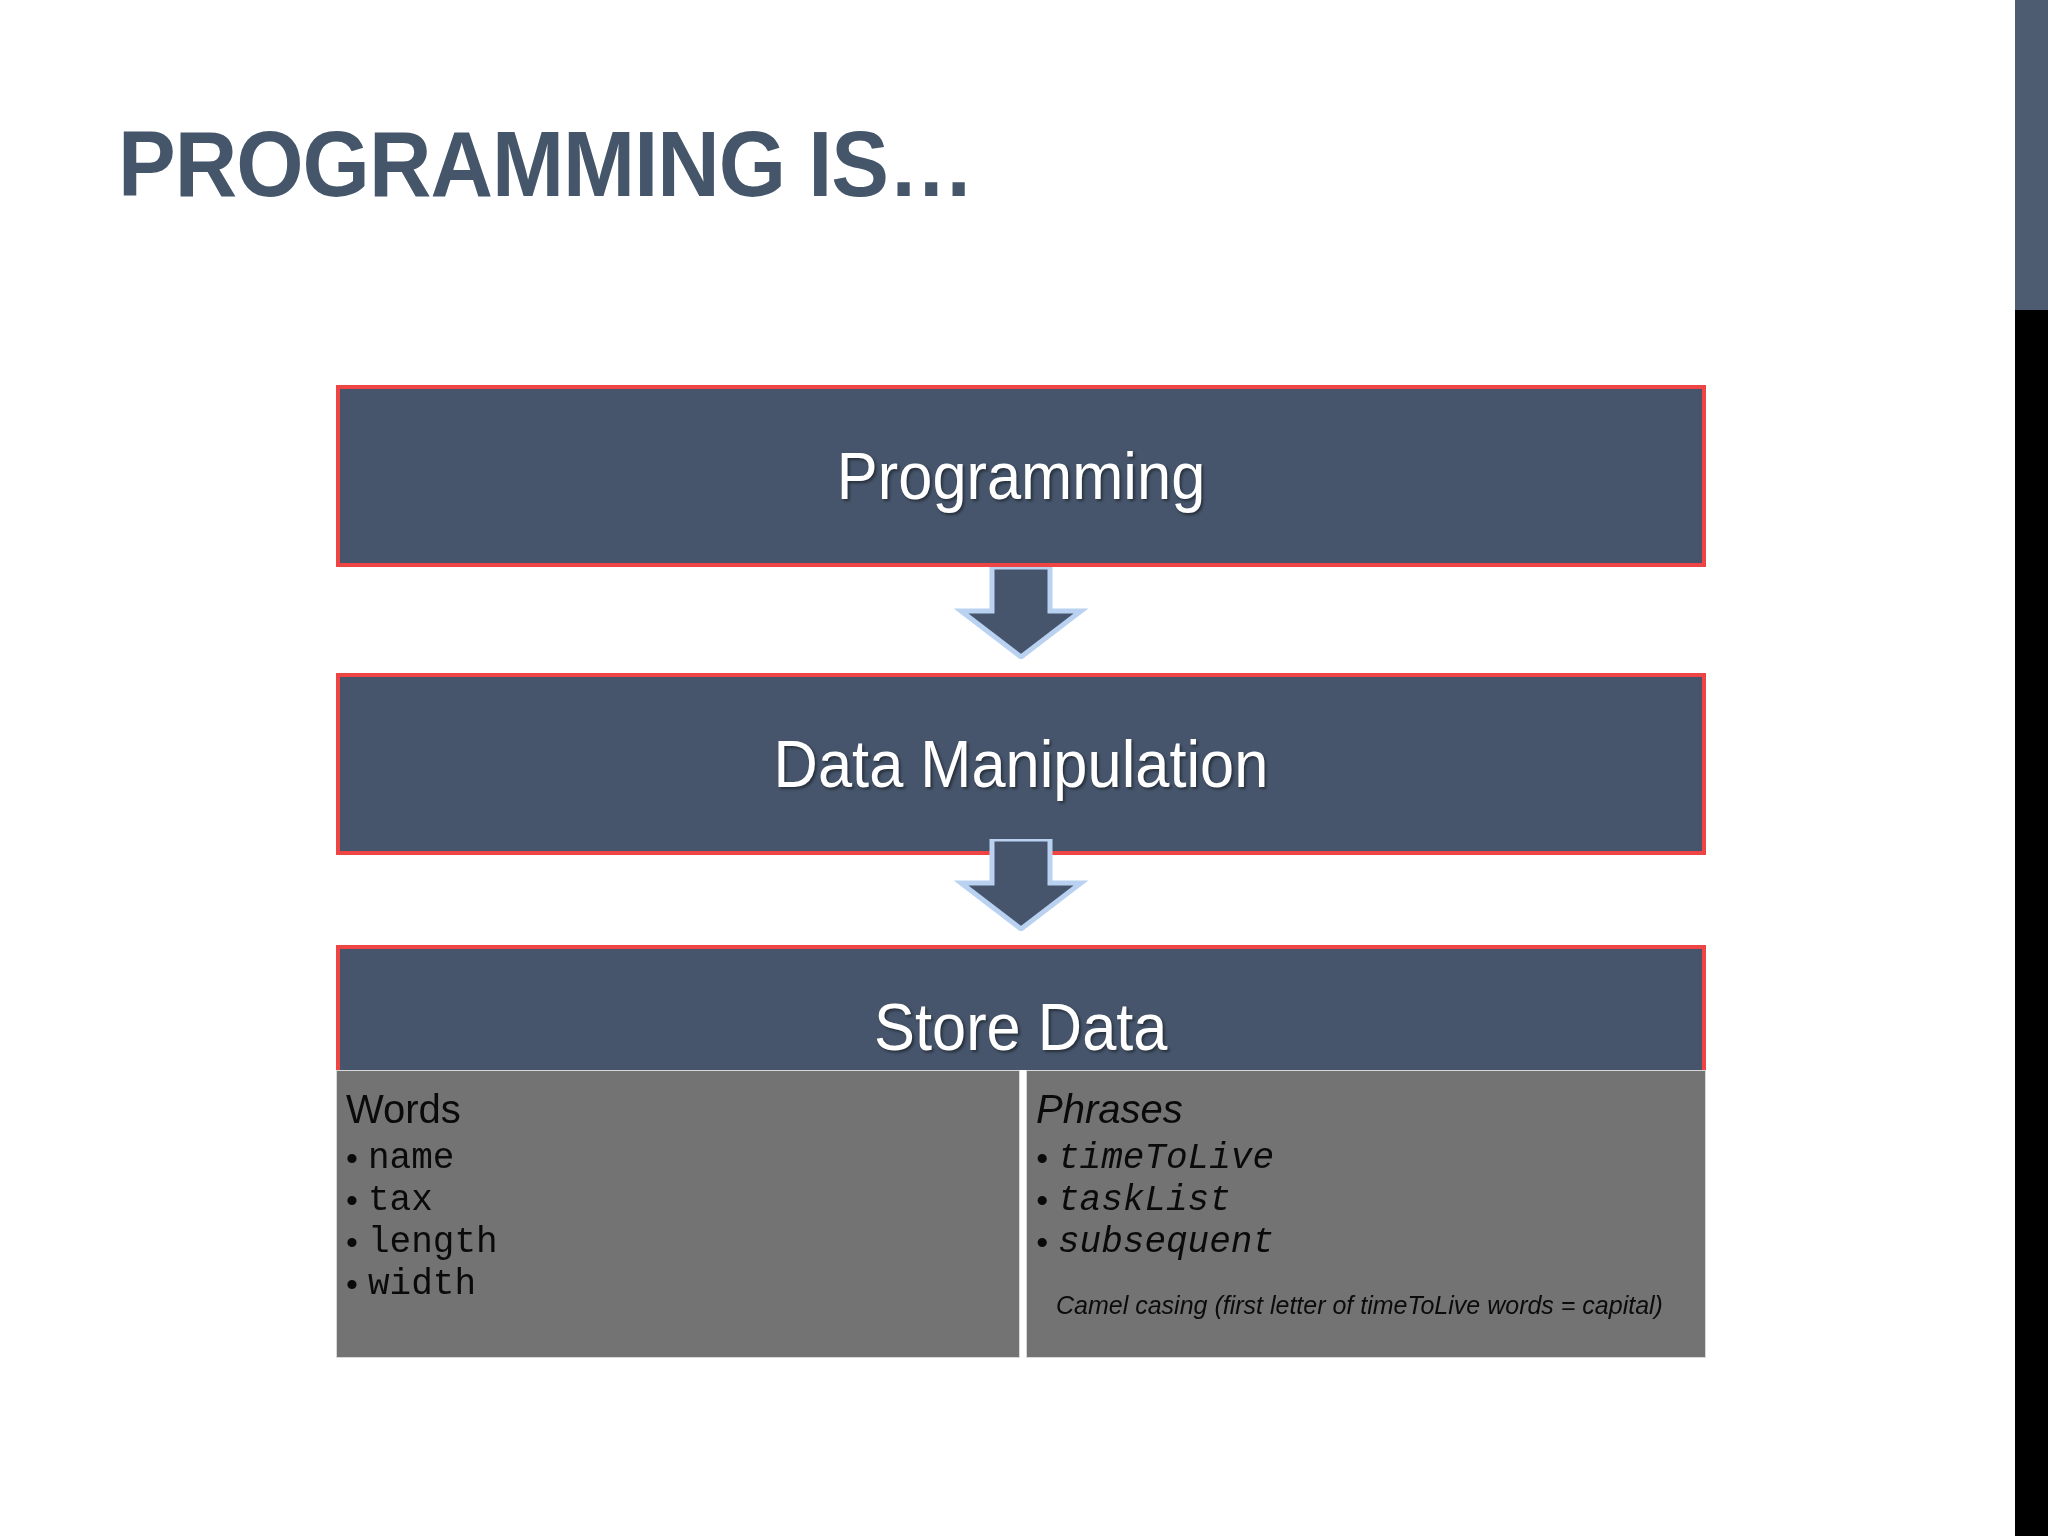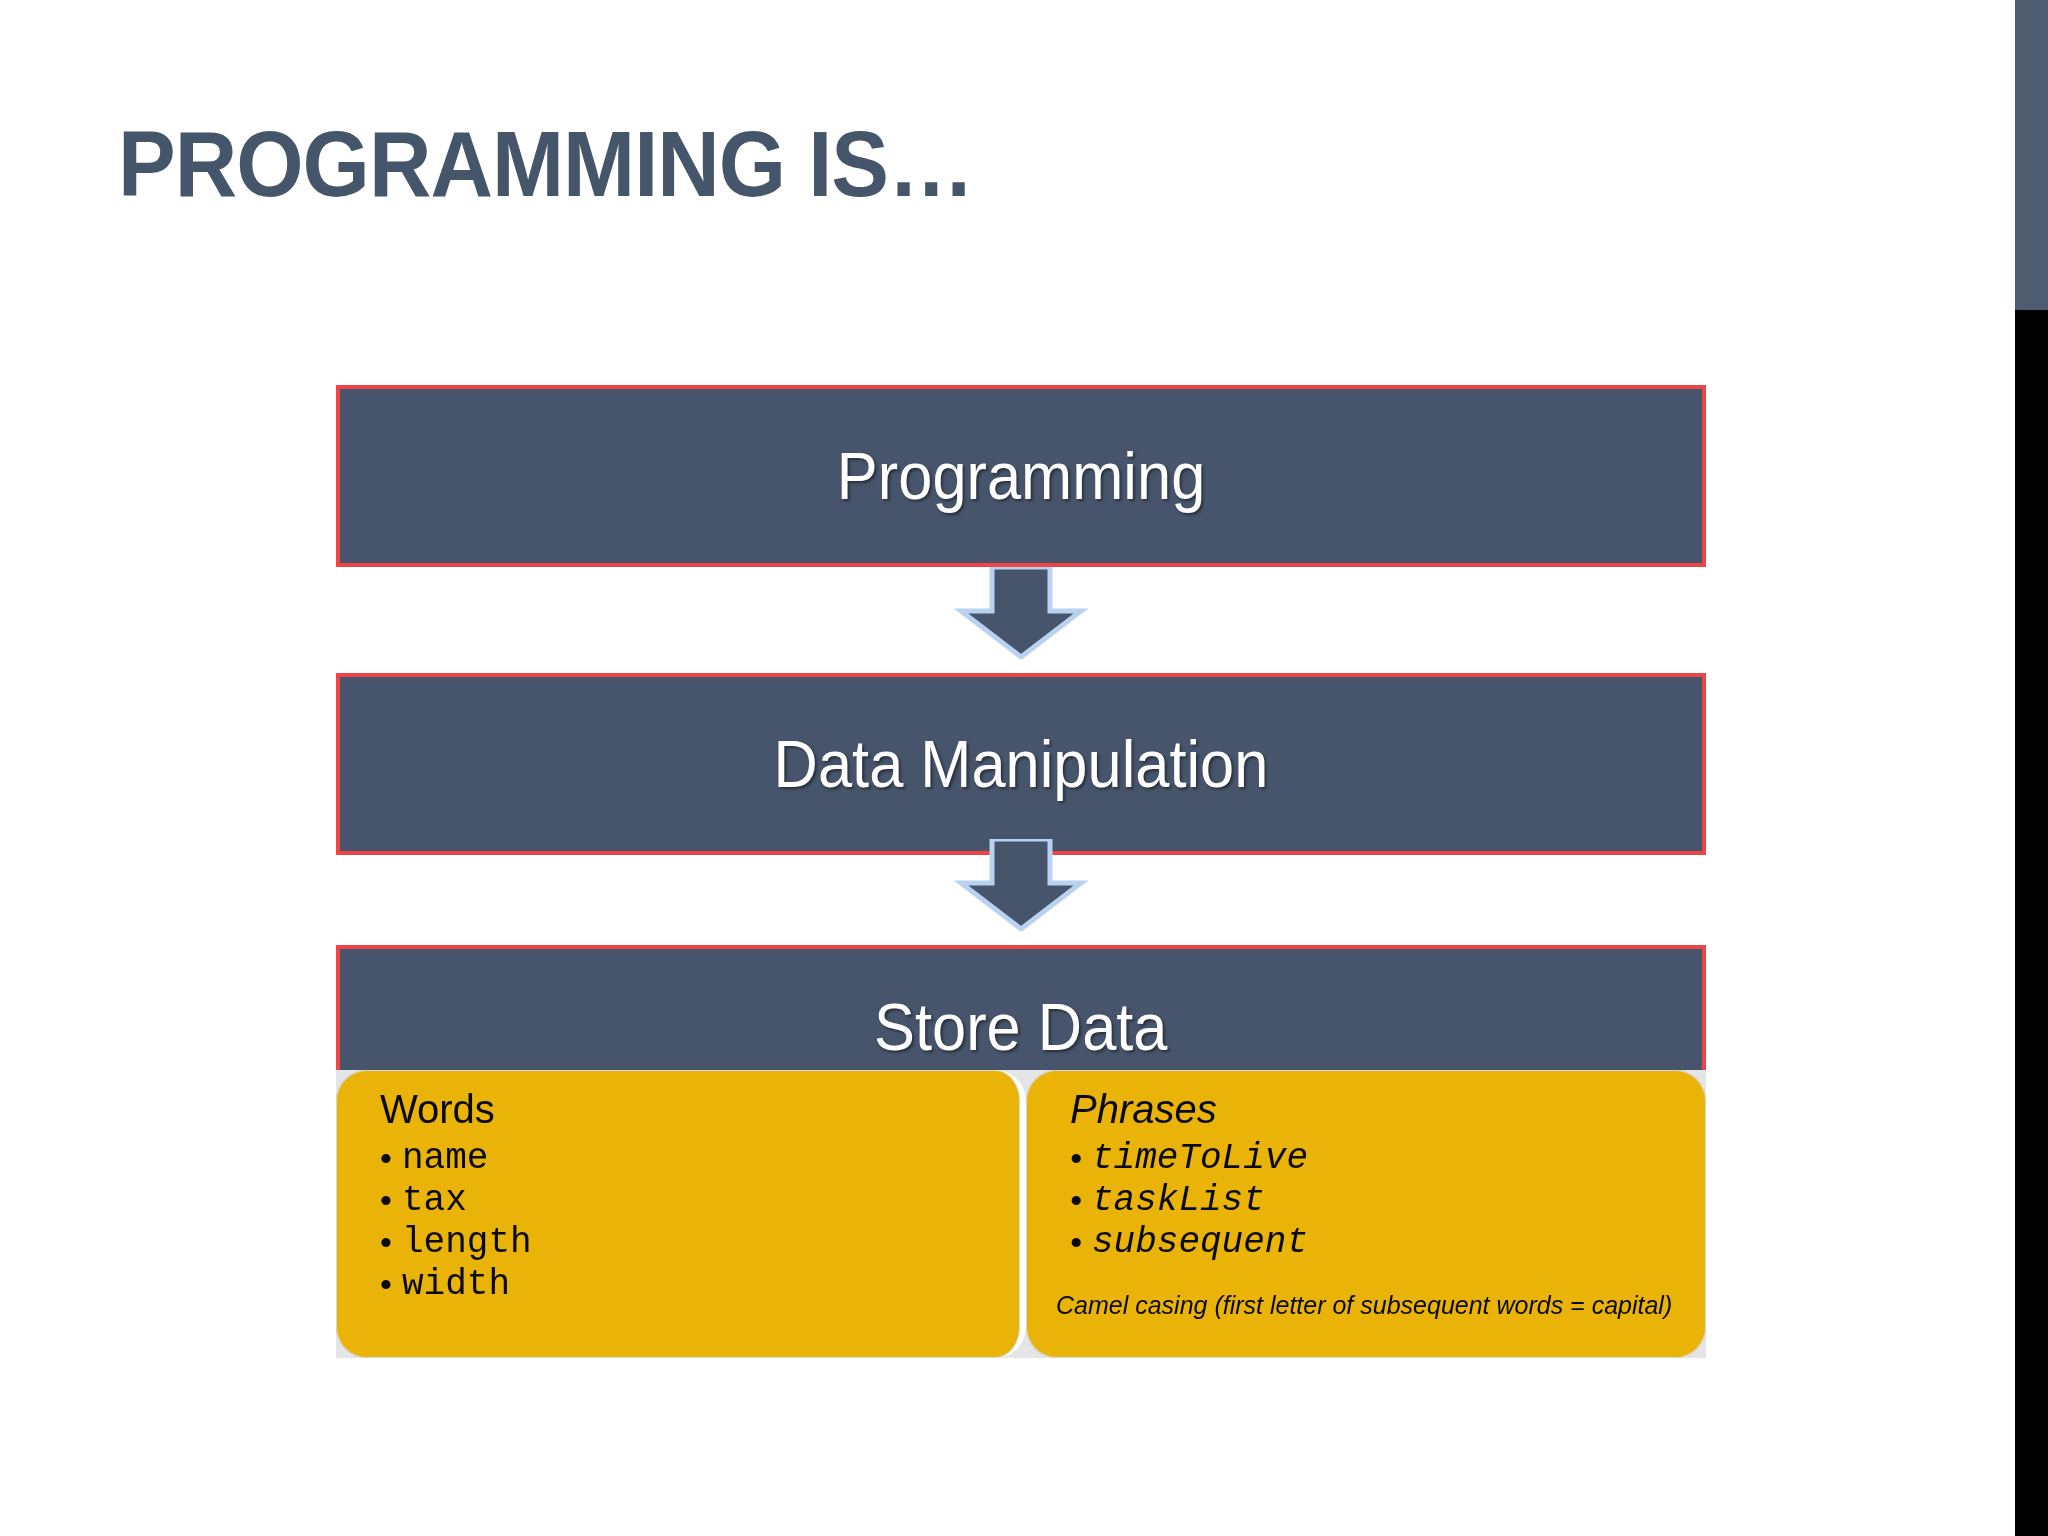--- a/index.html
+++ b/index.html
@@ -114,26 +114,25 @@
     position: absolute;
     left: 336px;
     top: 1070px;
     width: 1370px;
     height: 288px;
     display: flex;
     background: #e3e5e7;
   }
 
   .table-col {
-    background: #eab308;
-    position: relative;
-    padding: 16px 0 0 44px;
+    background: #737373;
+    position: relative;
+    padding: 16px 0 0 10px;
     border-right: 6px solid #ffffff;
     box-shadow: inset 0 0 0 1px #d6d8da;
-    border-radius: 31px;
   }
   #col-words   { width: 690px; }
   #col-phrases { width: 680px; border-right: none; font-style: italic; }
 
   .col-header {
     font-size: 40px;
     line-height: 46px;
     color: #0a0a0a;
     font-family: "Liberation Sans", sans-serif;
     margin-bottom: 6px;
@@ -222,18 +221,18 @@
       </ul>
     </div>
 
     <div class="table-col" id="col-phrases">
       <div class="col-header">Phrases</div>
       <ul class="col-list">
         <li>timeToLive</li>
         <li>taskList</li>
         <li>subsequent</li>
       </ul>
-      <div class="col-note">Camel casing (first letter of subsequent words = capital)</div>
+      <div class="col-note">Camel casing (first letter of timeToLive words = capital)</div>
     </div>
 
   </div>
 
 </div>
 
 </body></html>

